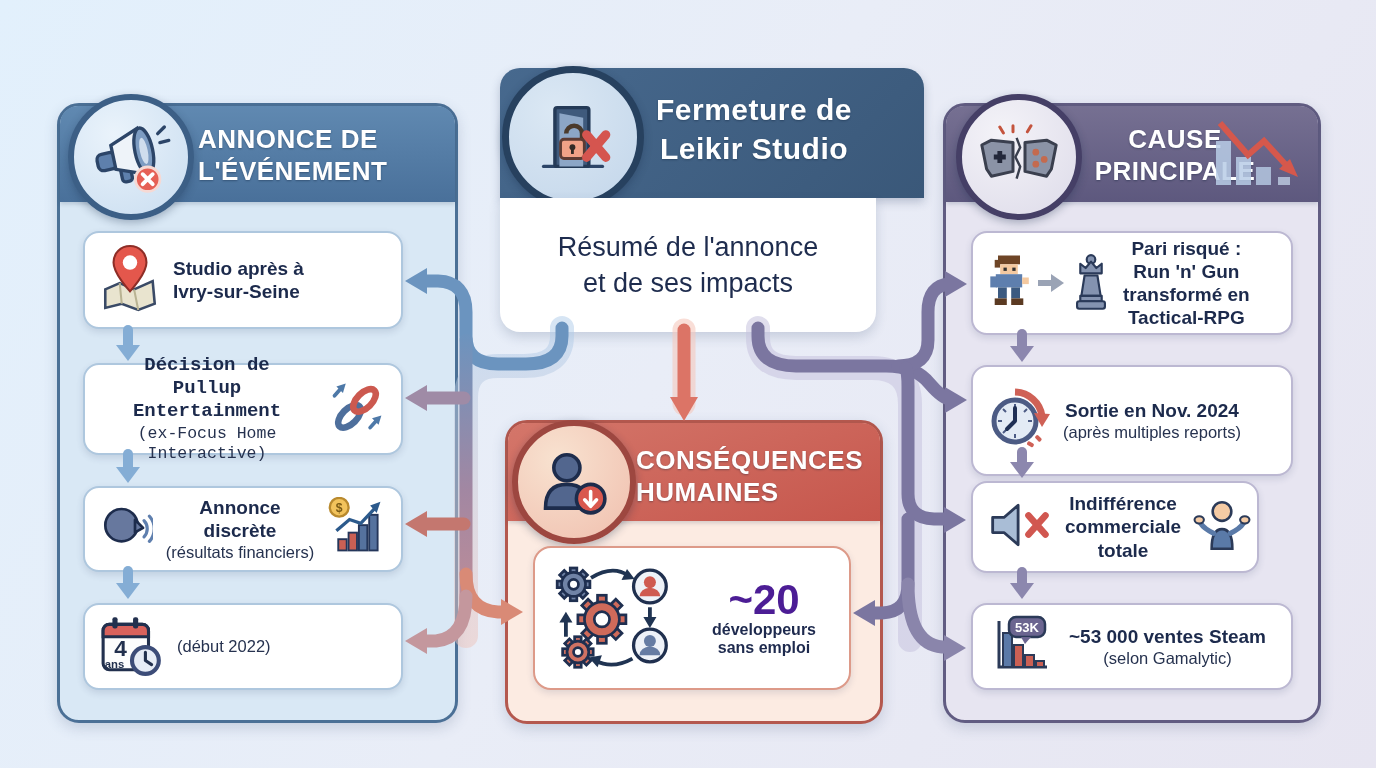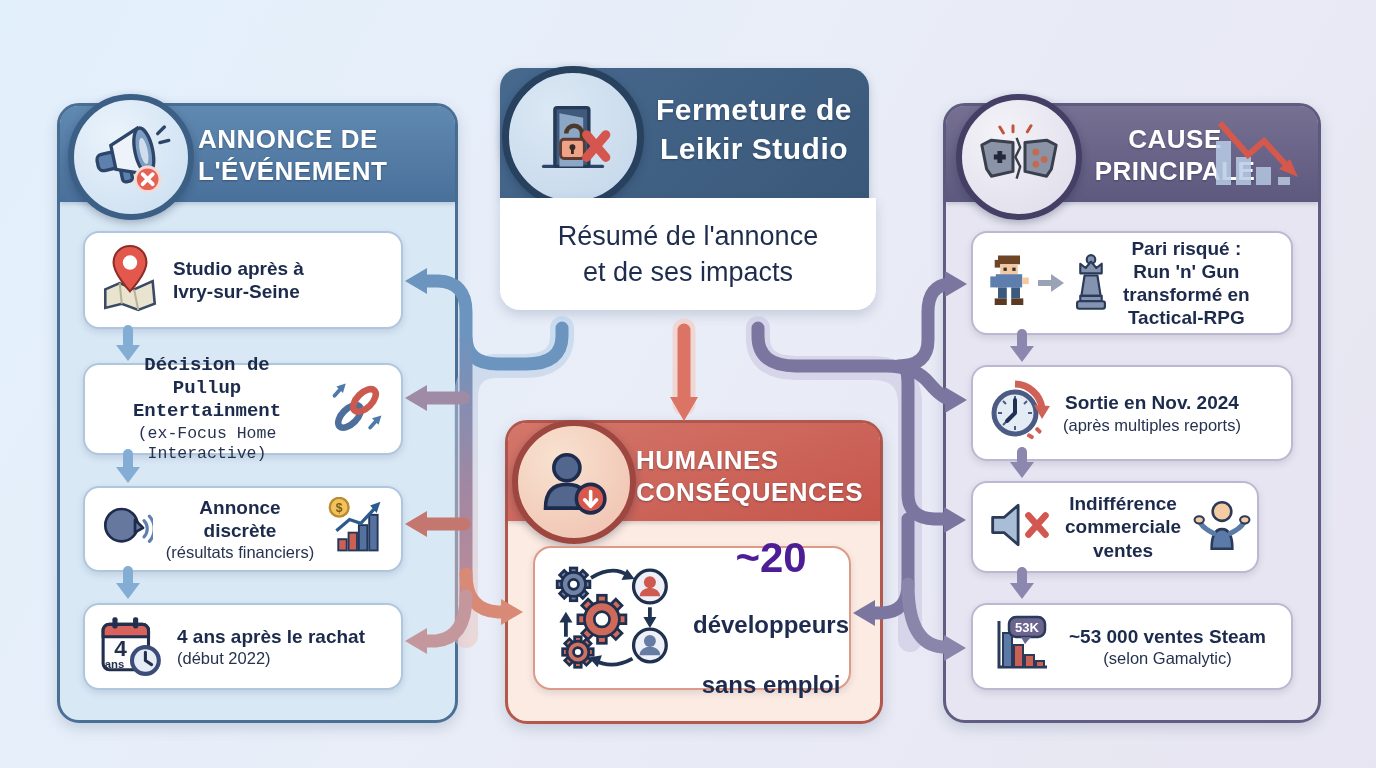--- a/index.html
+++ b/index.html
@@ -12,21 +12,21 @@
   .hcircle{position:absolute;border-radius:50%;box-shadow:0 3px 8px rgba(20,40,70,.3);display:flex;align-items:center;justify-content:center;}
   .htitle{position:absolute;color:#ffffff;font-weight:700;letter-spacing:.5px;text-shadow:0 1px 2px rgba(10,25,50,.35);line-height:1.22;}
   .card{position:absolute;background:#ffffff;border:2px solid #aec7de;border-radius:16px;
     box-shadow:0 3px 7px rgba(40,60,100,.14);display:flex;align-items:center;gap:12px;padding:0 14px;box-sizing:border-box;}
   .card.rt{border-color:#bcb8d2;}
   .ctext{color:#1c2a4c;font-size:19px;font-weight:700;line-height:1.22;}
   .ctext .note{font-weight:400;font-size:16.5px;color:#26324f;}
   .center-sub{color:#1e2c4e;font-size:27px;font-weight:500;text-align:center;line-height:1.35;}
   .overlay{position:absolute;left:0;top:0;pointer-events:none;}
   .bignum{font-size:42px;font-weight:800;color:#4c1d95;line-height:1;}
-  .bigsub{font-size:24px;font-weight:700;color:#1e2a4e;line-height:1.15;margin-top:32px;}
+  .bigsub{font-size:16px;font-weight:700;color:#1e2a4e;line-height:1.15;}
 </style>
 </head>
 <body>
 
 <div class="canvas">
 
   <div class="panel" style="left:57px;top:103px;width:376px;height:614px;border-color:#4b7096;background:#d9e8f5;padding-left:19px;">
     <div class="hdr" style="height:96px;background:linear-gradient(180deg,#6089b1,#49709a);"></div>
     <div class="htitle" style="left:138px;top:18px;width:232px;font-size:26px;">
       <div>ANNONCE DE</div>
@@ -114,58 +114,57 @@
           <path d="M4,24 L4,18 a6,6 0 0 1 6,-6 L42,12 a6,6 0 0 1 6,6 L48,24 z" fill="#d9625c" stroke="#22304e" stroke-width="3"></path>
           <rect x="13" y="5" width="5" height="11" rx="2" fill="#22304e"></rect>
           <rect x="33" y="5" width="5" height="11" rx="2" fill="#22304e"></rect>
           <text x="21" y="43" text-anchor="middle" font-size="22" font-weight="bold" fill="#22304e">4</text>
           <text x="15" y="54" text-anchor="middle" font-size="11" font-weight="bold" fill="#22304e">ans</text>
           <circle cx="45" cy="47" r="13" fill="#e6ecf6" stroke="#3c4c78" stroke-width="4"></circle>
           <path d="M45,47 L45,39 M45,47 L51,51" stroke="#22304e" stroke-width="3" stroke-linecap="round"></path>
         </svg>
       </span>
       <div class="ctext">
-        <div>4 ans après le rachat</div>
         <div class="note">(début 2022)</div>
       </div>
     </div>
   </div>
 
-  <div class="abs" style="left:500px;top:68px;width:369px;height:130px;border-radius:20px 20px 0 0;
+  <div class="abs" style="left:500px;top:68px;width:424px;height:130px;border-radius:20px 20px 0 0;
               background:linear-gradient(135deg,#47698e,#3a5879);box-shadow:0 4px 10px rgba(40,60,100,.25);">
     <div class="htitle" style="left:140px;top:22px;width:228px;font-size:30px;text-align:center;line-height:1.3;">
       <div>Fermeture de</div>
       <div>Leikir Studio</div>
     </div>
     <div class="hcircle" style="left:2px;top:-2px;width:128px;height:128px;border:7px solid #27415f;background:radial-gradient(circle at 35% 30%,#dbe8f4,#c3d6ea);">
       <svg width="86" height="86" viewBox="0 0 76 76">
         <path d="M12,64 H64" stroke="#2c4568" stroke-width="3" stroke-linecap="round"></path>
         <rect x="22" y="12" width="30" height="52" rx="2" fill="#3f5a7c" stroke="#243a57" stroke-width="3"></rect>
         <polygon points="26,17 47,21 47,64 26,64" fill="#8ca6c6"></polygon>
         <path d="M32,35 a7,7 0 0 1 14,0 v6" fill="none" stroke="#4a3a2c" stroke-width="4"></path>
         <rect x="27" y="40" width="21" height="17" rx="3" fill="#f0a287" stroke="#5c3b33" stroke-width="2.5"></rect>
         <circle cx="37.5" cy="47" r="2.6" fill="#332b26"></circle>
         <path d="M37.5,49 L37.5,53" stroke="#332b26" stroke-width="2.5"></path>
         <path d="M50,36 L67,56 M67,36 L50,56" stroke="#d5554f" stroke-width="8" stroke-linecap="round"></path>
       </svg>
     </div>
   </div>
-  <div class="abs" style="left:500px;top:198px;width:376px;height:112px;background:#ffffff;border-radius:0 0 20px 20px;
+  <div class="abs" style="left:500px;top:198px;width:376px;height:134px;background:#ffffff;border-radius:0 0 20px 20px;
               box-shadow:0 5px 12px rgba(40,60,100,.18);display:flex;align-items:center;justify-content:center;">
     <div class="center-sub">
       <div>Résumé de l'annonce</div>
       <div>et de ses impacts</div>
     </div>
   </div>
 
   <div class="panel" style="left:505px;top:420px;width:372px;height:298px;border-color:#b4584e;background:#fcebe2;">
     <div class="hdr" style="height:98px;background:linear-gradient(160deg,#d4766a,#c6564c);"></div>
     <div class="htitle" style="left:128px;top:22px;width:238px;font-size:26px;">
+      <div>CONSÉQUENCES</div>
       <div>HUMAINES</div>
-      <div>CONSÉQUENCES</div>
     </div>
     <div class="hcircle" style="left:4px;top:-3px;width:112px;height:112px;border:6px solid #9d4740;background:radial-gradient(circle at 35% 30%,#f8e2d0,#f0bfae);">
       <svg width="76" height="76" viewBox="0 0 64 64">
         <circle cx="26" cy="20" r="11" fill="#52668e" stroke="#1d2c4c" stroke-width="3"></circle>
         <path d="M8,54 Q8,34 26,34 Q44,34 44,54 z" fill="#52668e" stroke="#1d2c4c" stroke-width="3"></path>
         <circle cx="46" cy="46" r="12" fill="#d9584e" stroke="#1d2c4c" stroke-width="3"></circle>
         <path d="M46,40 L46,51 M41,47 L46,52.5 L51,47" stroke="#ffffff" stroke-width="3" stroke-linecap="round" stroke-linejoin="round" fill="none"></path>
       </svg>
     </div>
     <div class="card" style="left:25px;top:123px;width:318px;height:144px;border-color:#dd9a89;border-radius:18px;">
@@ -279,21 +278,21 @@
         </svg>
       </span>
       <div class="ctext">
         <div>Pari risqué :</div>
         <div>Run 'n' Gun</div>
         <div>transformé en</div>
         <div>Tactical-RPG</div>
       </div>
     </div>
 
-    <div class="card rt" style="left:25px;top:259px;width:322px;height:96px;">
+    <div class="card rt" style="left:25px;top:259px;width:322px;height:111px;">
       <span>
         <svg width="64" height="64" viewBox="0 0 64 64">
           <circle cx="28" cy="34" r="21" fill="#e3ebf5" stroke="#4c5b84" stroke-width="5"></circle>
           <path d="M28,17 V21 M45,34 H41 M28,51 V47 M11,34 H15 M16,22 l3,3 M40,22 l-3,3 M16,46 l3,-3" stroke="#4c5b84" stroke-width="2"></path>
           <path d="M28,34 L28,21 M28,34 L20,42" stroke="#203055" stroke-width="4" stroke-linecap="round"></path>
           <path d="M28,5 a28,28 0 0 1 27,24" fill="none" stroke="#cf6156" stroke-width="7"></path>
           <polygon points="55,40 47,26 63,27" fill="#cf6156"></polygon>
           <rect x="40" y="55" width="7" height="4" rx="1.5" fill="#cf6156" transform="rotate(30 43 57)"></rect>
           <rect x="48" y="49" width="7" height="4" rx="1.5" fill="#cf6156" transform="rotate(45 51 51)"></rect>
         </svg>
@@ -307,21 +306,21 @@
     <div class="card rt" style="left:25px;top:375px;width:288px;height:92px;">
       <span>
         <svg width="66" height="52" viewBox="0 0 70 52">
           <path d="M6,18 H18 L33,5 V47 L18,34 H6 z" fill="#a9bdd6" stroke="#2b3a58" stroke-width="3" stroke-linejoin="round"></path>
           <path d="M44,16 L62,36 M62,16 L44,36" stroke="#d15750" stroke-width="7" stroke-linecap="round"></path>
         </svg>
       </span>
       <div class="ctext" style="flex:1;">
         <div>Indifférence</div>
         <div>commerciale</div>
-        <div>ventes</div>
+        <div>totale</div>
       </div>
       <span>
         <svg width="58" height="52" viewBox="0 0 56 50">
           <circle cx="28" cy="12" r="9" fill="#f5cba4" stroke="#2b3a58" stroke-width="2.5"></circle>
           <path d="M18,48 Q18,29 28,29 Q38,29 38,48 z" fill="#5a7aa8" stroke="#2b3a58" stroke-width="2.5"></path>
           <path d="M20,33 Q11,29 7,23" fill="none" stroke="#5a7aa8" stroke-width="5" stroke-linecap="round"></path>
           <path d="M36,33 Q45,29 49,23" fill="none" stroke="#5a7aa8" stroke-width="5" stroke-linecap="round"></path>
           <ellipse cx="6" cy="20" rx="4.5" ry="3.5" fill="#f5cba4" stroke="#2b3a58" stroke-width="2"></ellipse>
           <ellipse cx="50" cy="20" rx="4.5" ry="3.5" fill="#f5cba4" stroke="#2b3a58" stroke-width="2"></ellipse>
         </svg>

